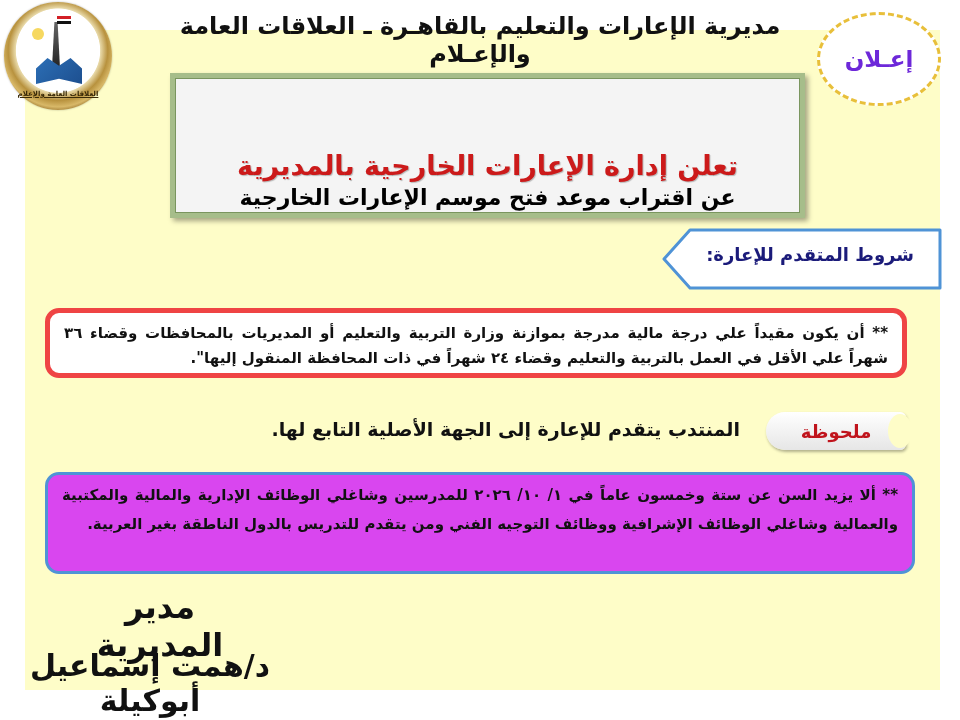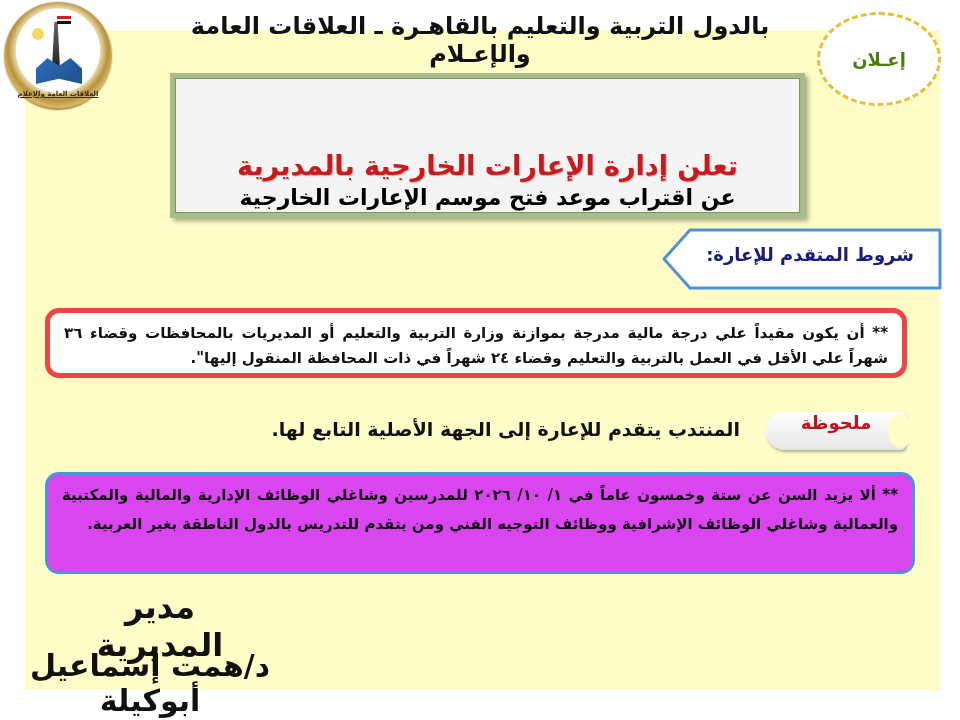--- a/index.html
+++ b/index.html
@@ -45,21 +45,21 @@
     position: absolute; top: 12px; left: 150px; width: 660px;
     text-align: center; direction: rtl;
     font-family: "DejaVu Sans", sans-serif; font-weight: bold;
     font-size: 24px; color: #111; letter-spacing: -0.5px;
   }
   .badge {
     position: absolute; left: 817px; top: 12px; width: 118px; height: 88px;
     border: 3px dashed #e8bf3a; border-radius: 50%;
     background: #ffffff;
     display: flex; align-items: center; justify-content: center;
-    font-weight: bold; font-size: 18px; color: #4d7c0f; direction: rtl;
+    font-weight: bold; font-size: 23px; color: #6d28d9; direction: rtl;
     z-index: 2;
   }
   .announce-box {
     position: absolute; left: 170px; top: 73px; width: 625px; height: 135px;
     background: #f4f4f4;
     border: 5px solid #a6bd8a;
     box-shadow: inset 0 0 0 1px #7a955f, 3px 3px 5px rgba(0,0,0,0.35);
     text-align: center; direction: rtl;
     display: flex; flex-direction: column; justify-content: flex-end;
   }
@@ -87,21 +87,21 @@
   }
   .note-row {
     position: absolute; left: 290px; top: 410px; width: 630px; height: 44px;
     direction: rtl;
   }
   .note-pill {
     position: absolute; right: 14px; top: 2px; width: 140px; height: 38px;
     background: linear-gradient(#ffffff, #e6e6e6);
     border-radius: 20px 6px 6px 20px;
     box-shadow: 1px 2px 3px rgba(0,0,0,0.3);
-    display: flex; align-items: flex-start; justify-content: center;
+    display: flex; align-items: center; justify-content: center;
     color: #c0141c; font-weight: bold; font-size: 18px;
   }
   .note-pill::before {
     content: ""; position: absolute; right: -6px; top: 2px; width: 24px; height: 34px;
     border-radius: 50%; background: #fefdc8;
   }
   .note-text {
     position: absolute; right: 180px; top: 8px;
     font-weight: bold; font-size: 19px; color: #111; white-space: nowrap;
   }
@@ -125,21 +125,21 @@
 <div class="page-bg"></div>
 
 <div class="logo">
   <div class="sun"></div>
   <div class="tower"></div>
   <div class="flag"></div>
   <div class="book"></div>
   <div class="ring-text">العلاقات العامة والإعلام</div>
 </div>
 
-<div class="header-title">بالدول التربية والتعليم بالقاهـرة ـ العلاقات العامة والإعـلام</div>
+<div class="header-title">مديرية الإعارات والتعليم بالقاهـرة ـ العلاقات العامة والإعـلام</div>
 
 <div class="badge">إعـلان</div>
 
 <div class="announce-box">
   <div class="line1">تعلن إدارة الإعارات الخارجية بالمديرية</div>
   <div class="line2">عن اقتراب موعد فتح موسم الإعارات الخارجية</div>
 </div>
 
 <div class="section-tab">
   <svg width="282" height="62" viewBox="0 0 282 62">

